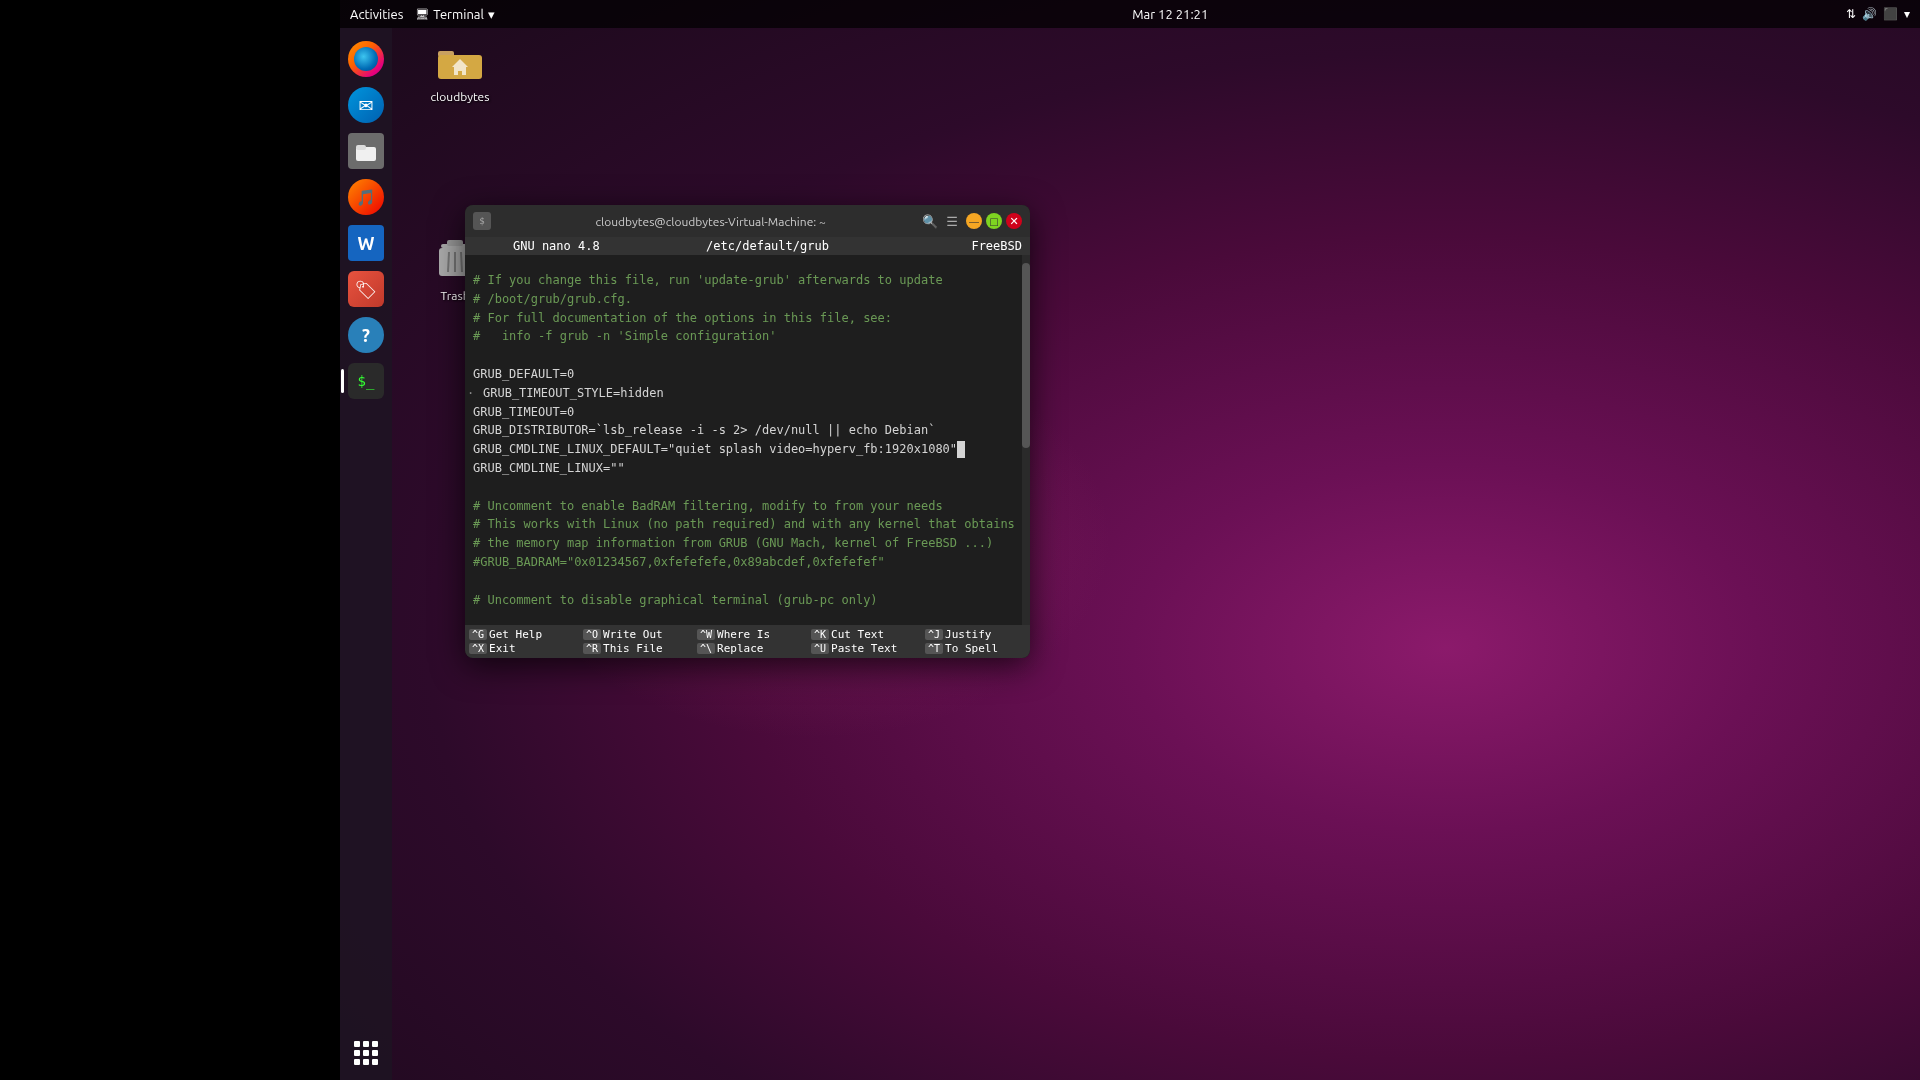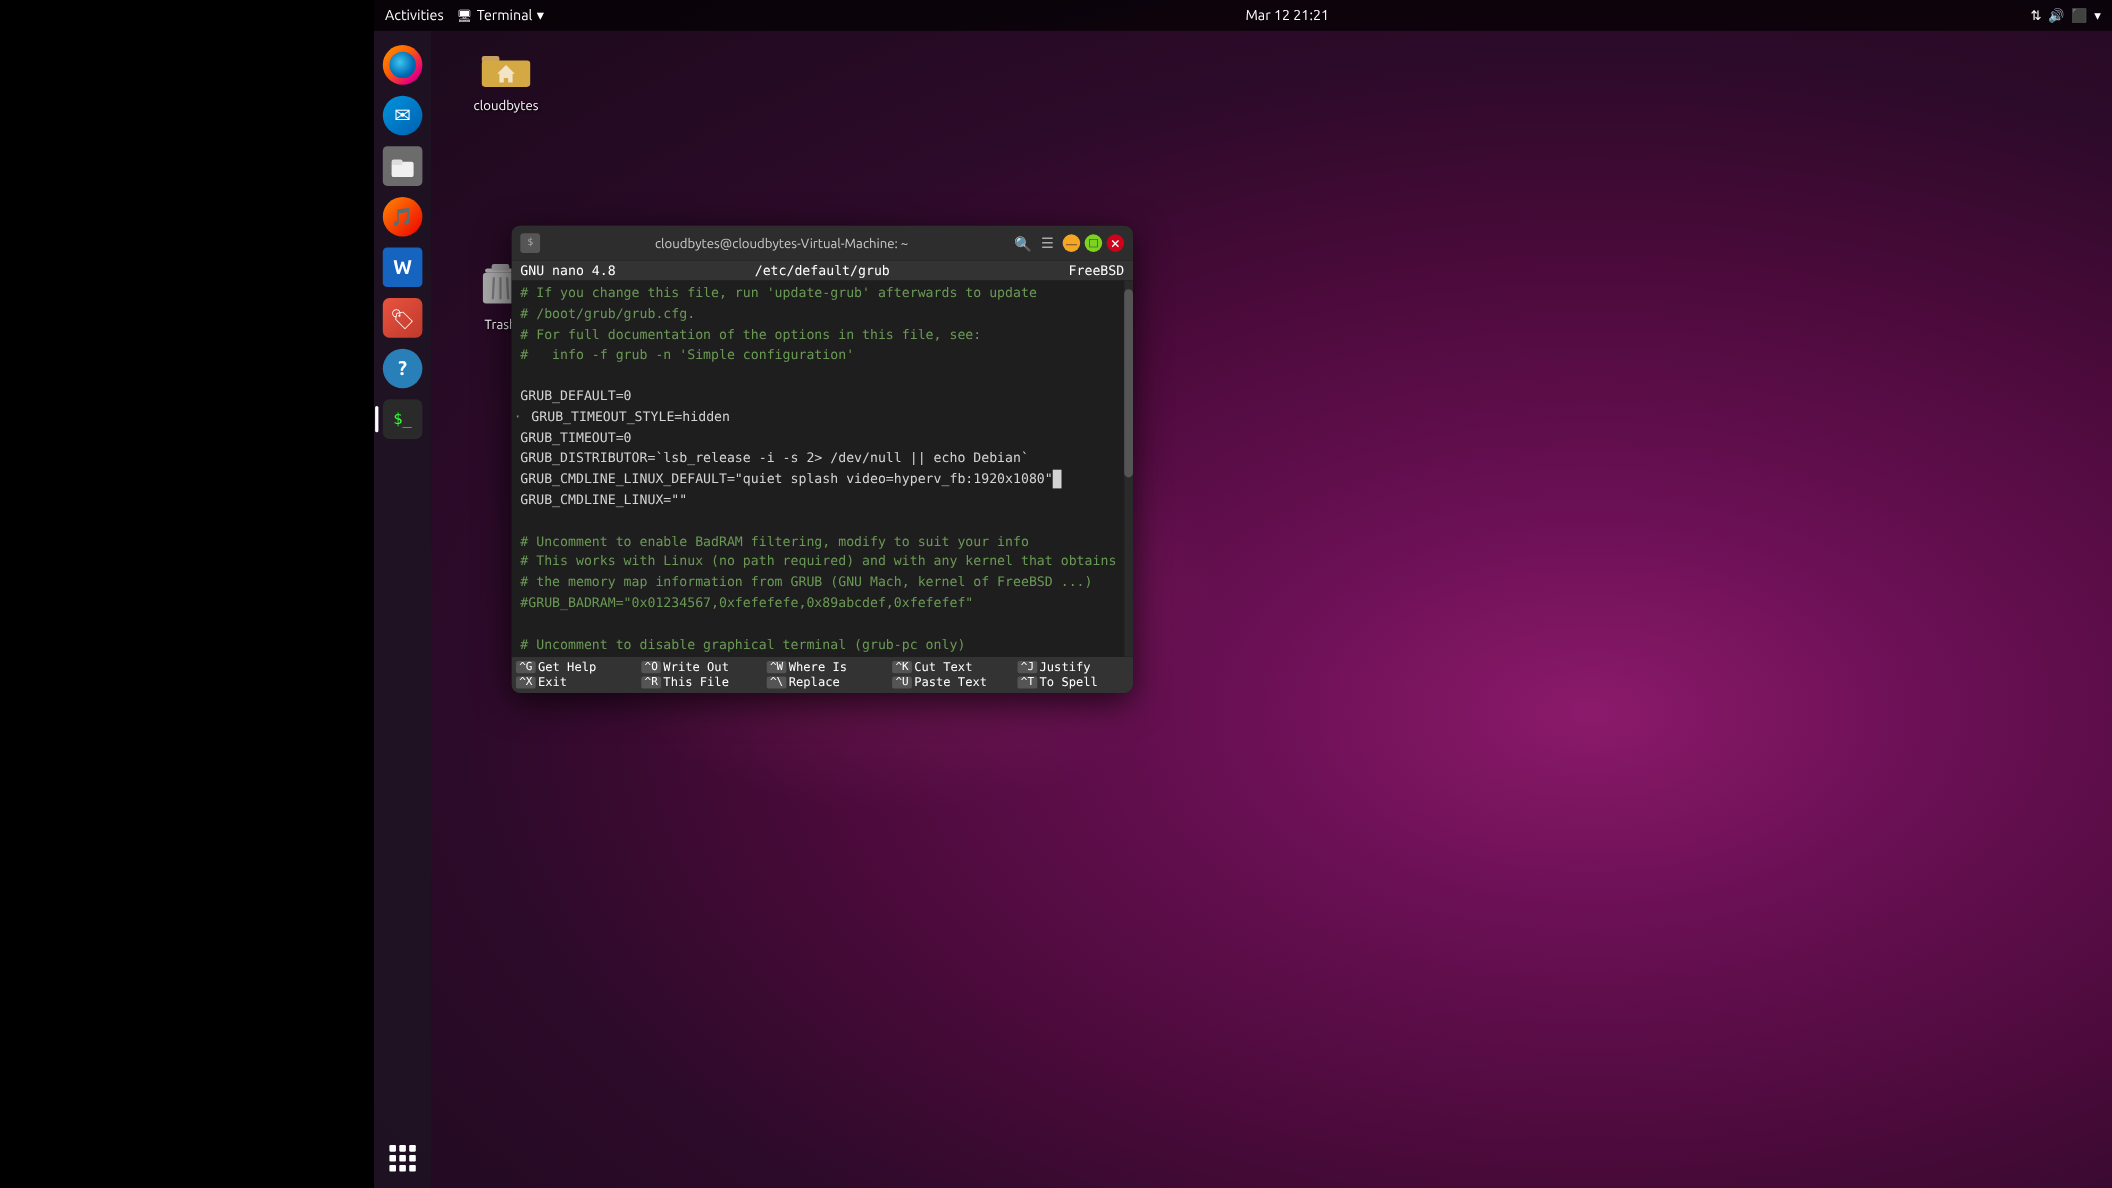--- a/index.html
+++ b/index.html
@@ -278,27 +278,27 @@
     .nano-header {
       background: #333;
       padding: 2px 8px;
       display: flex;
       align-items: center;
       font-family: 'DejaVu Sans Mono', 'Courier New', monospace;
       font-size: 12px;
       color: #fff;
     }
 
-    .nano-header-left { flex: 1; }
+    .nano-header-left { flex: 1; margin-left: 40px; }
     .nano-header-center { flex: 2; text-align: center; }
     .nano-header-right { flex: 1; text-align: right; }
 
     .nano-content {
       background: #1e1e1e;
-      padding: 2px 0;
+      padding: 16px 0;
       font-family: 'DejaVu Sans Mono', 'Courier New', monospace;
       font-size: 12px;
       color: #d4d4d4;
       min-height: 280px;
     }
 
     .nano-line {
       padding: 1px 8px;
       line-height: 1.4;
       white-space: pre;
@@ -501,21 +501,21 @@
     <div class="nano-line color-comment"># For full documentation of the options in this file, see:</div>
     <div class="nano-line color-comment">#   info -f grub -n 'Simple configuration'</div>
     <div class="nano-line">&nbsp;</div>
     <div class="nano-line">GRUB_DEFAULT=0</div>
     <div class="nano-line" style="position:relative;padding-left:18px;"><span style="position:absolute;left:2px;color:#888;">·</span>GRUB_TIMEOUT_STYLE=hidden</div>
     <div class="nano-line">GRUB_TIMEOUT=0</div>
     <div class="nano-line">GRUB_DISTRIBUTOR=`lsb_release -i -s 2&gt; /dev/null || echo Debian`</div>
     <div class="nano-line">GRUB_CMDLINE_LINUX_DEFAULT="quiet splash video=hyperv_fb:1920x1080"<span class="cursor-block">&nbsp;</span></div>
     <div class="nano-line">GRUB_CMDLINE_LINUX=""</div>
     <div class="nano-line">&nbsp;</div>
-    <div class="nano-line color-comment"># Uncomment to enable BadRAM filtering, modify to suit your info</div>
+    <div class="nano-line color-comment"># Uncomment to enable BadRAM filtering, modify to from your needs</div>
     <div class="nano-line color-comment"># This works with Linux (no path required) and with any kernel that obtains</div>
     <div class="nano-line color-comment"># the memory map information from GRUB (GNU Mach, kernel of FreeBSD ...)</div>
     <div class="nano-line color-comment">#GRUB_BADRAM="0x01234567,0xfefefefe,0x89abcdef,0xfefefef"</div>
     <div class="nano-line">&nbsp;</div>
     <div class="nano-line color-comment"># Uncomment to disable graphical terminal (grub-pc only)</div>
 
     <div style="position:absolute;right:0;top:0;bottom:0;width:8px;background:#2a2a2a;">
       <div style="width:100%;height:50%;background:#555;border-radius:4px;margin-top:8px;"></div>
     </div>
   </div>

